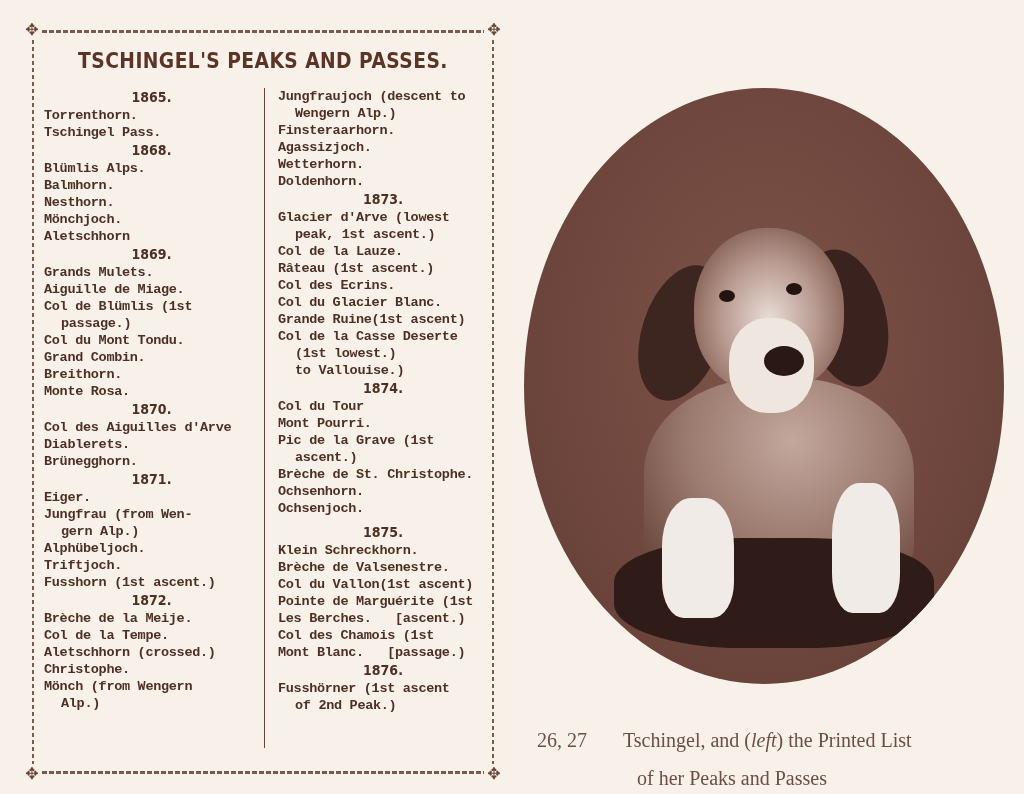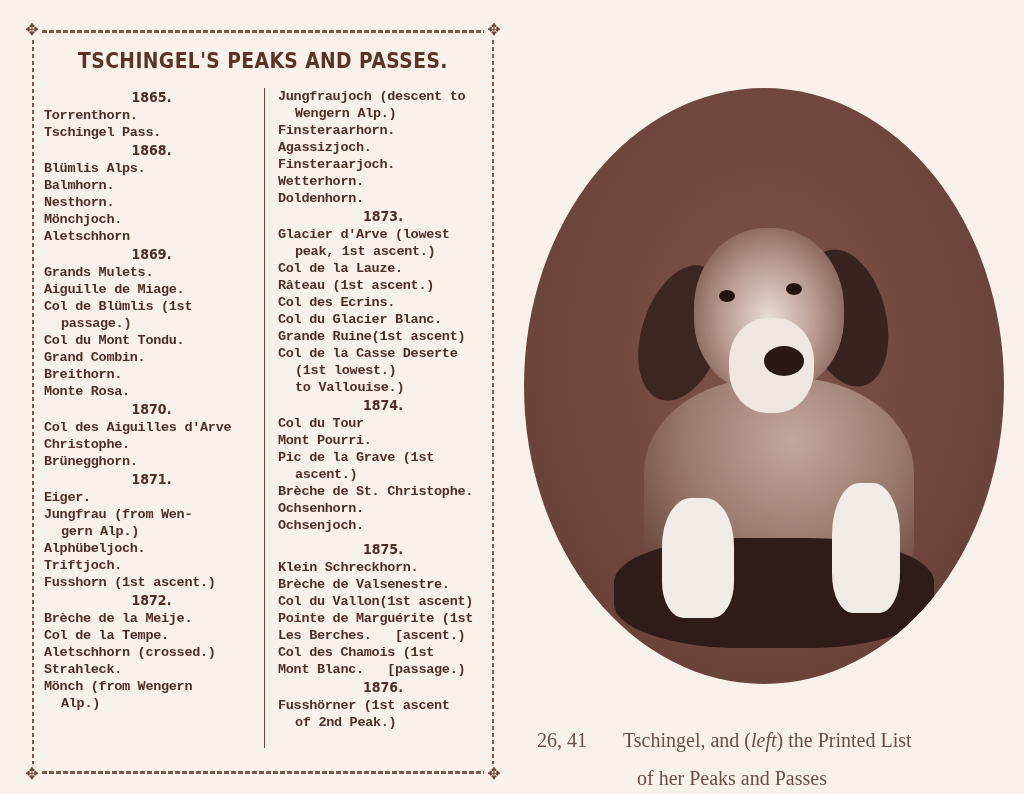--- a/index.html
+++ b/index.html
@@ -79,44 +79,43 @@
       <div class="entry">Grands Mulets.</div>
       <div class="entry">Aiguille de Miage.</div>
       <div class="entry">Col de Blümlis (1st</div>
       <div class="entry cont">passage.)</div>
       <div class="entry">Col du Mont Tondu.</div>
       <div class="entry">Grand Combin.</div>
       <div class="entry">Breithorn.</div>
       <div class="entry">Monte Rosa.</div>
       <div class="year">1870.</div>
       <div class="entry">Col des Aiguilles d'Arve</div>
-      <div class="entry">Christophe.</div>
+      <div class="entry">Diablerets.</div>
       <div class="entry">Brünegghorn.</div>
       <div class="year">1871.</div>
       <div class="entry">Eiger.</div>
       <div class="entry">Jungfrau (from Wen-</div>
       <div class="entry cont">gern Alp.)</div>
       <div class="entry">Alphübeljoch.</div>
       <div class="entry">Triftjoch.</div>
       <div class="entry">Fusshorn (1st ascent.)</div>
       <div class="year">1872.</div>
       <div class="entry">Brèche de la Meije.</div>
       <div class="entry">Col de la Tempe.</div>
       <div class="entry">Aletschhorn (crossed.)</div>
-      <div class="entry">Strahleck.</div>
+      <div class="entry">Christophe.</div>
       <div class="entry">Mönch (from Wengern</div>
       <div class="entry cont">Alp.)</div>
     </div>
   <div class="col-divider"></div>
   <div class="col right" id="col-right">
       <div class="entry">Jungfraujoch (descent to</div>
       <div class="entry cont">Wengern Alp.)</div>
       <div class="entry">Finsteraarhorn.</div>
       <div class="entry">Agassizjoch.</div>
-      <div class="entry">Finsteraarjoch.</div>
       <div class="entry">Wetterhorn.</div>
       <div class="entry">Doldenhorn.</div>
       <div class="year">1873.</div>
       <div class="entry">Glacier d'Arve (lowest</div>
       <div class="entry cont">peak, 1st ascent.)</div>
       <div class="entry">Col de la Lauze.</div>
       <div class="entry">Râteau (1st ascent.)</div>
       <div class="entry">Col des Ecrins.</div>
       <div class="entry">Col du Glacier Blanc.</div>
       <div class="entry">Grande Ruine(1st ascent)</div>
@@ -155,16 +154,16 @@
   <div class="dog-muzzle"></div>
   <div class="dog-eye-l"></div>
   <div class="dog-eye-r"></div>
   <div class="dog-nose"></div>
   <div class="paw-l"></div>
   <div class="paw-r"></div>
 </div>
 
 <div class="caption">
   <div>
-    <span class="num">26, 41</span><span>Tschingel, and (</span><i>left</i><span>) the Printed List</span>
+    <span class="num">26, 27</span><span>Tschingel, and (</span><i>left</i><span>) the Printed List</span>
   </div>
   <div class="line2">of her Peaks and Passes</div>
 </div>
 
 </body></html>

